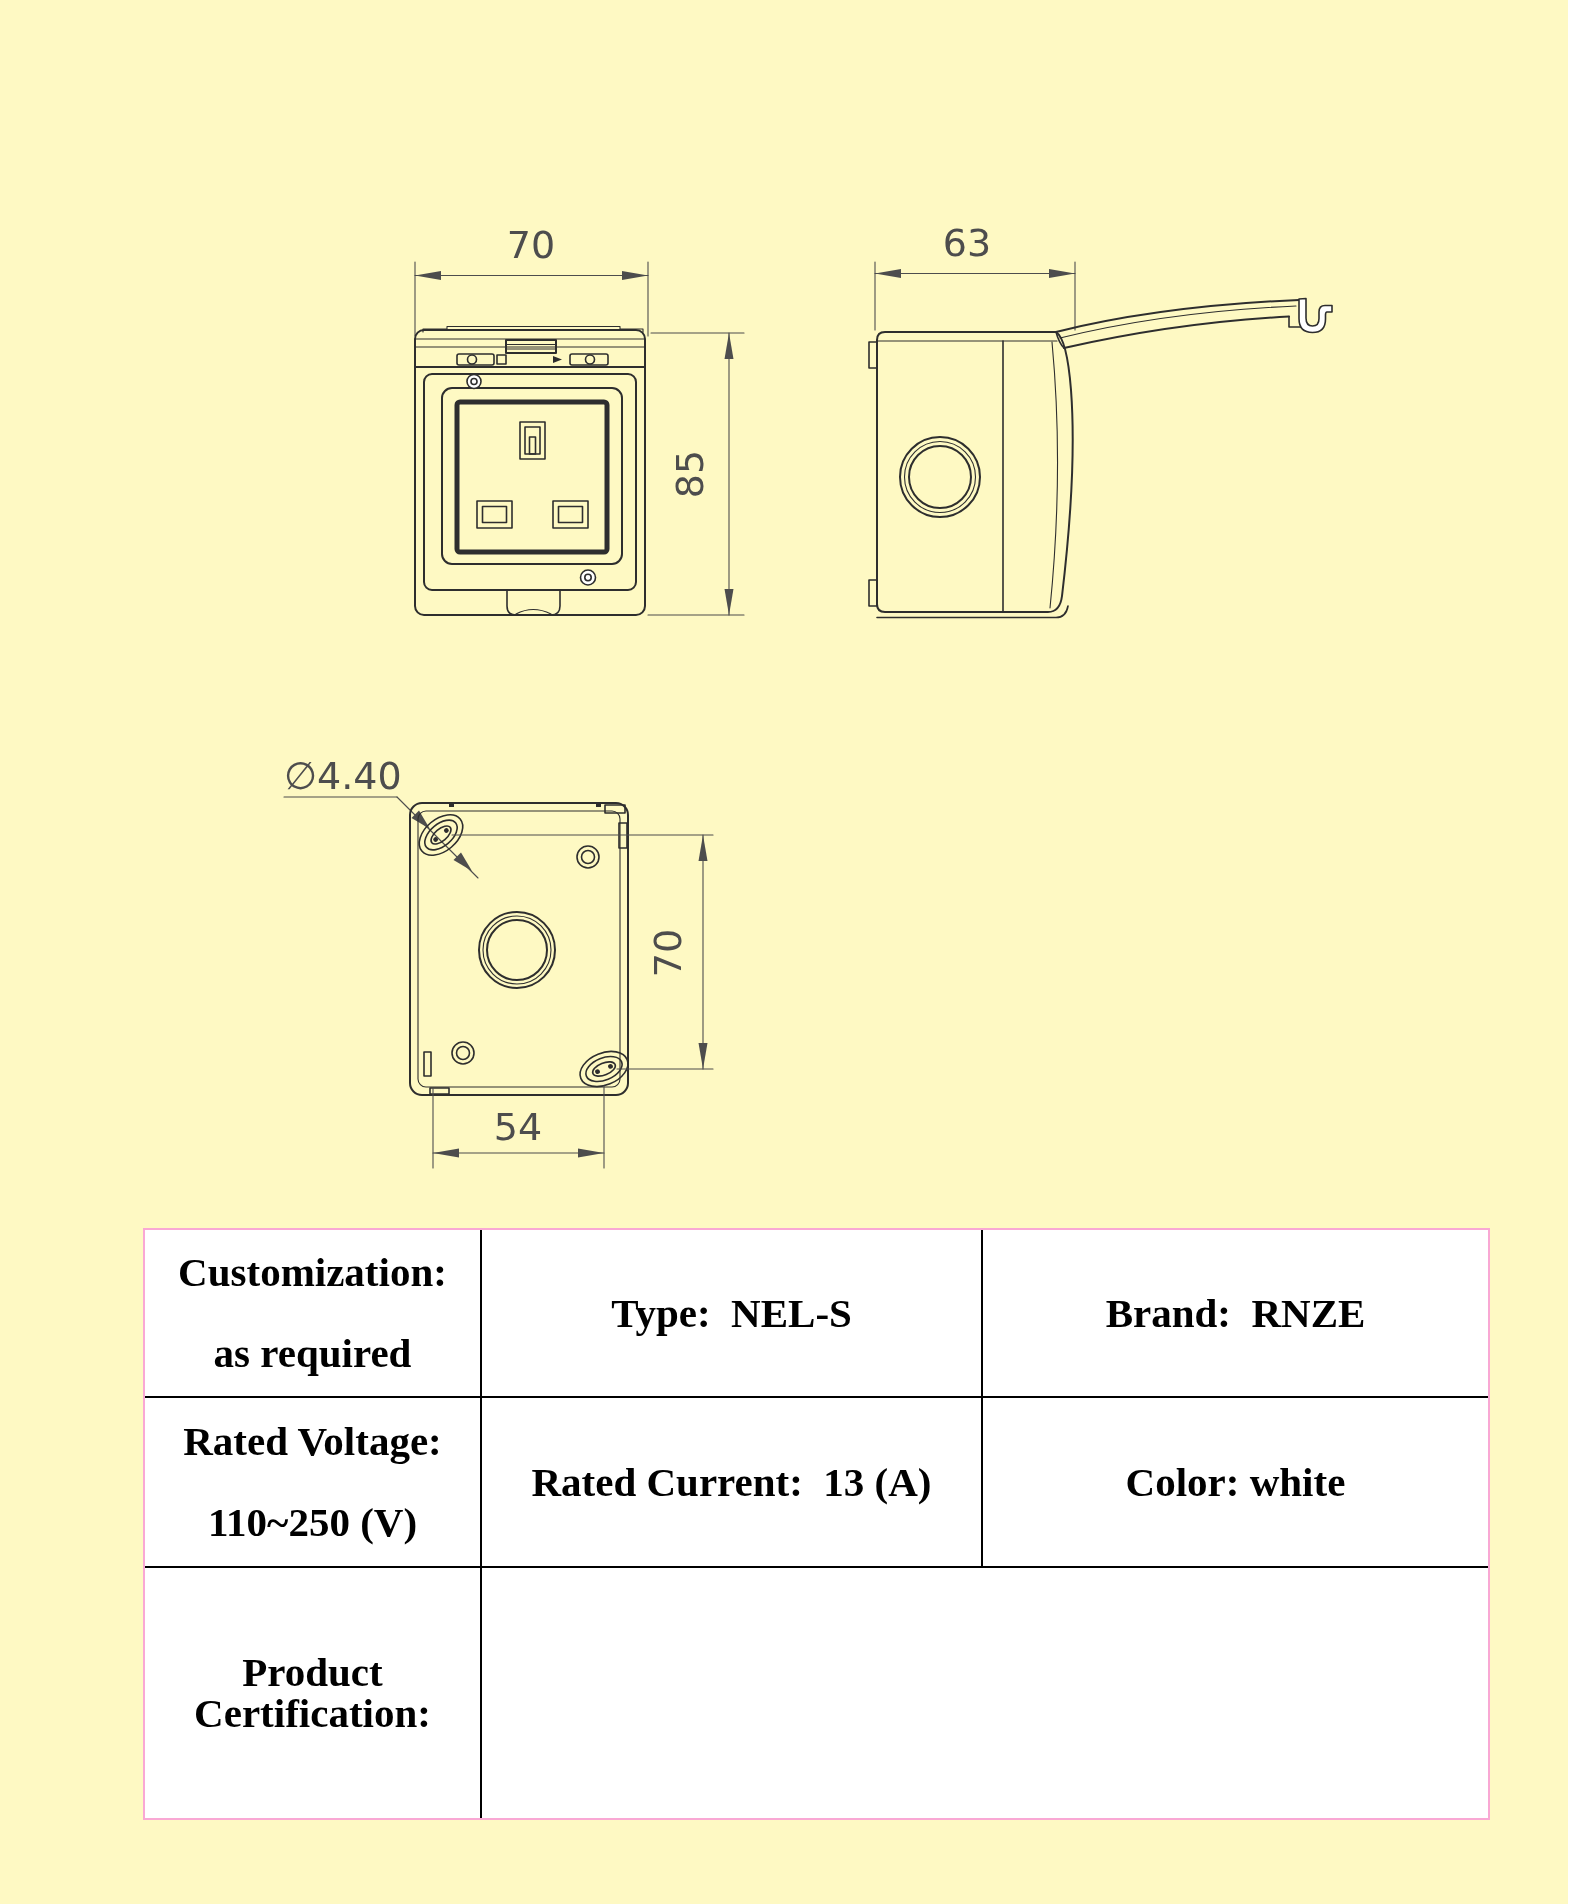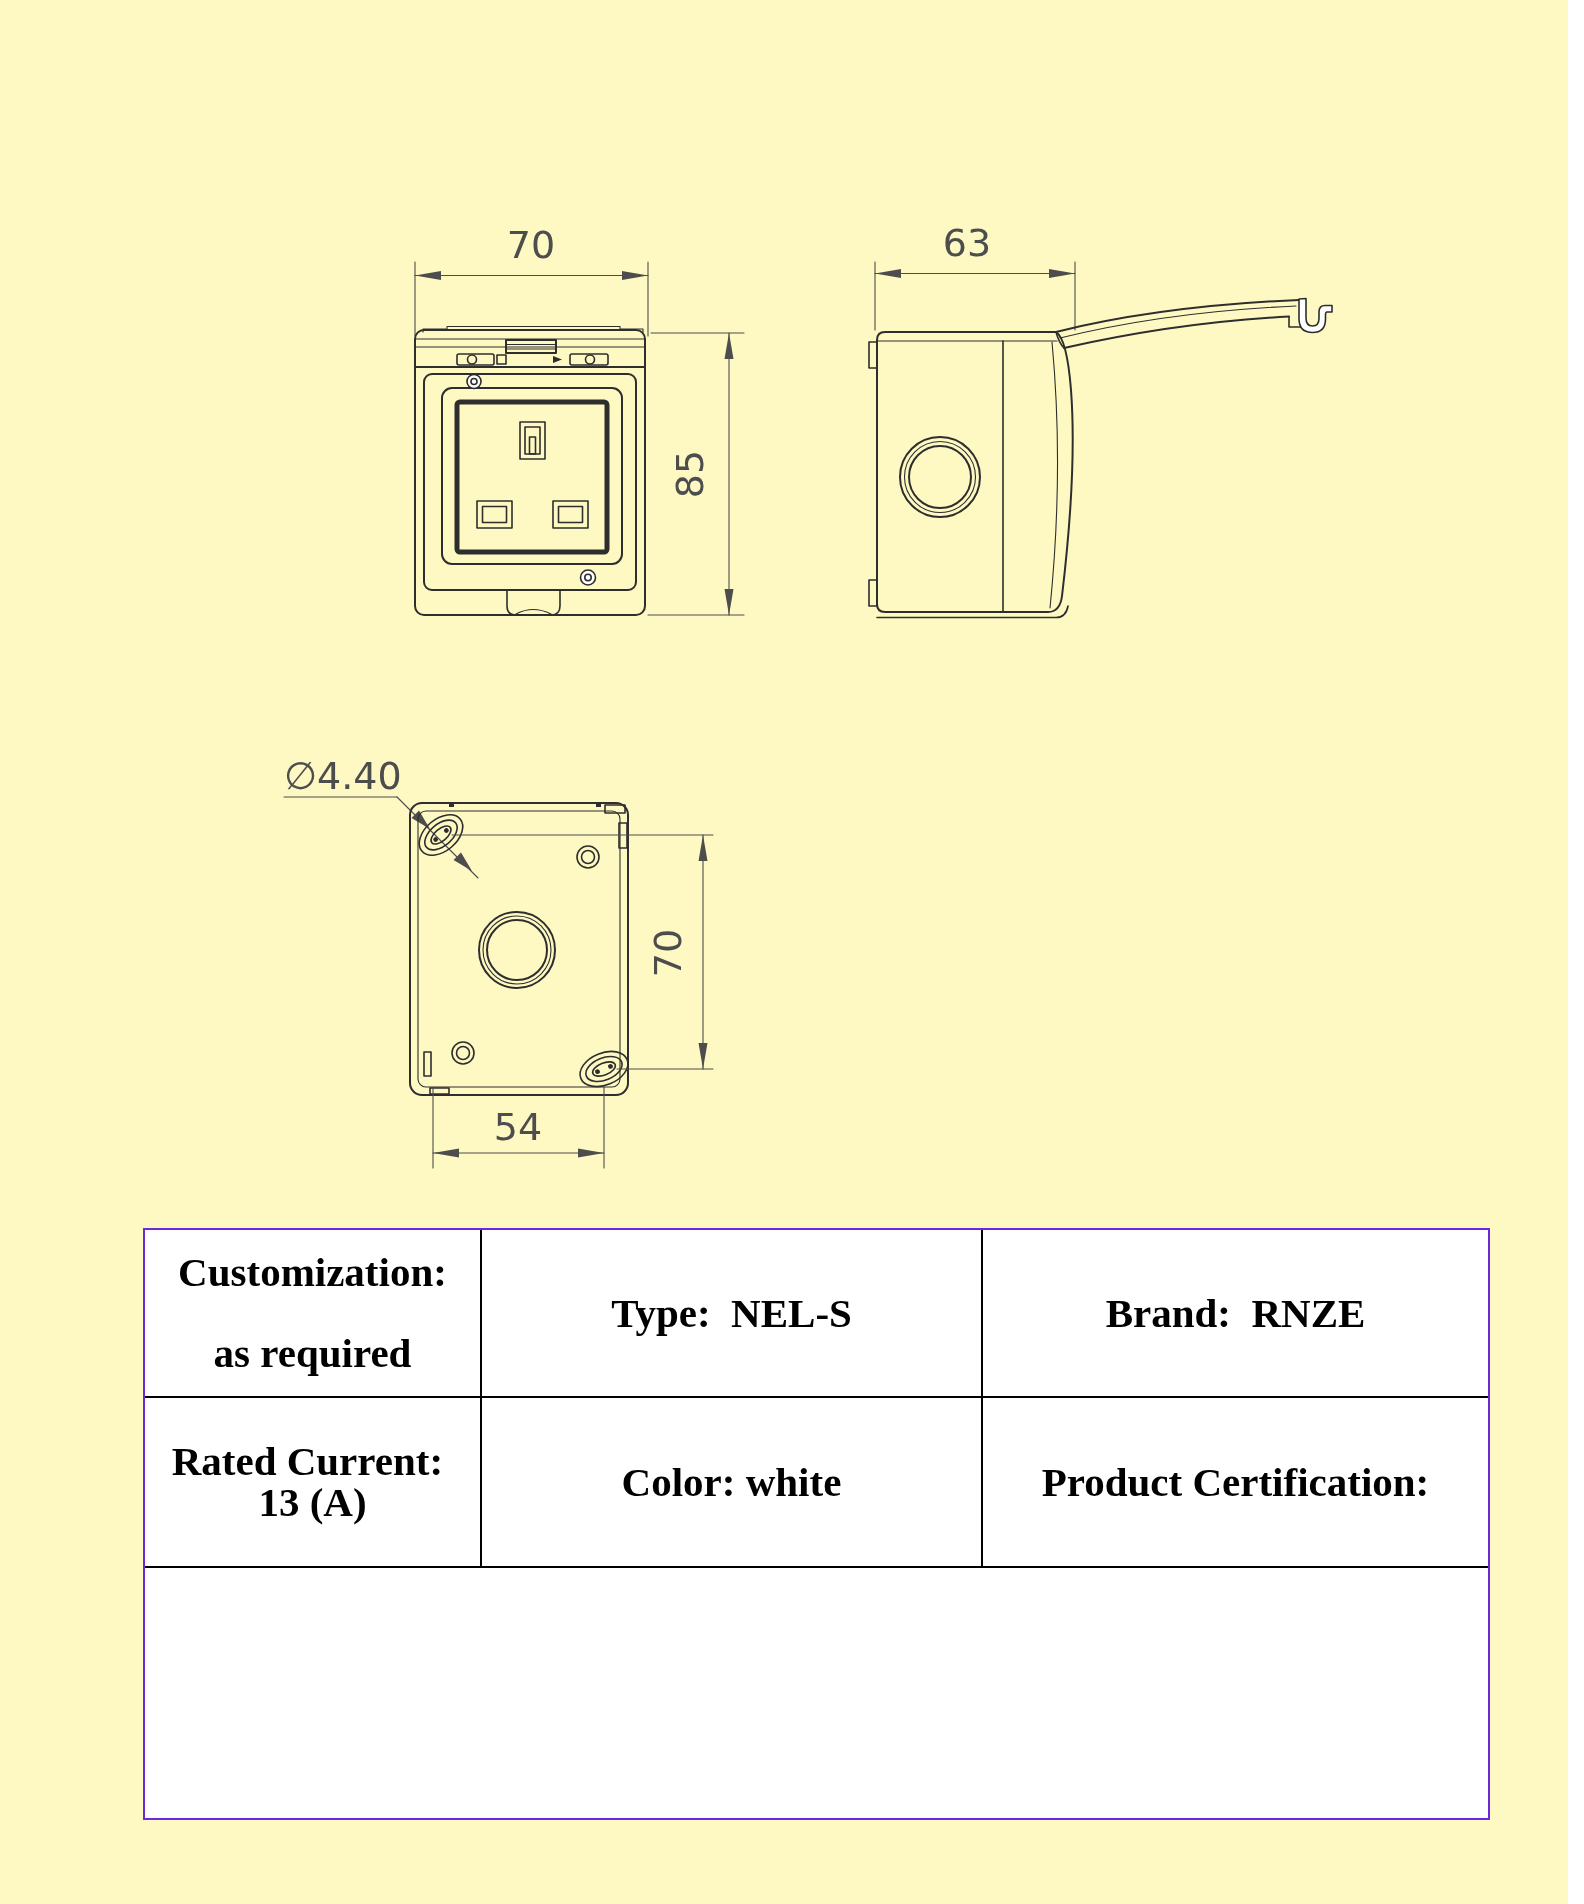--- a/index.html
+++ b/index.html
@@ -13,21 +13,21 @@
   .med{stroke-width:1.6;}
   .thick{stroke-width:5;}
   .dim line{stroke:#4d4d4d;stroke-width:1.1;}
   .dim text{fill:#4d4d4d;stroke:none;font-family:"DejaVu Sans",sans-serif;font-size:38px;}
   .ah{fill:#4d4d4d;stroke:none;}
   .solidmark{fill:#2e2e2e;stroke:none;}
 
   
   .spec-table{position:absolute;left:143px;top:1228px;width:1347px;height:592px;
               display:grid;grid-template-columns:337px 501px 1fr;grid-template-rows:168px 170px 1fr;
-              border:2px solid #6d28d9;box-sizing:border-box;background:#fff;}
+              border:2px solid #f9a8d4;box-sizing:border-box;background:#fff;}
   .cell{border-right:2px solid #000;border-bottom:2px solid #000;
         display:flex;flex-direction:column;align-items:center;justify-content:center;
         gap:40px;text-align:center;color:#000;
         font-weight:700;font-size:41px;line-height:1;
         font-family:"Liberation Serif","DejaVu Serif",serif;}
   .cell:nth-child(3n){border-right:none;}
   .cell:nth-child(n+7){border-bottom:none;}
   .cert{gap:56px;}
 </style>
 </head>
@@ -215,20 +215,24 @@
     <div>as required</div>
   </div>
   <div class="cell">
     <div>Type:&nbsp; NEL-S</div>
   </div>
   <div class="cell">
     <div>Brand:&nbsp; RNZE</div>
   </div>
 
   <div class="cell">
+    <div>Rated Voltage:</div>
+    <div>110~250&nbsp;(V)</div>
+  </div>
+  <div class="cell">
     <div>Rated Current:&nbsp; 13&nbsp;(A)</div>
   </div>
 
   <div class="cell">
     <div>Color: white</div>
   </div>
   <div class="cell cert">
     <div>Product Certification:</div>
   </div>
 </div>

